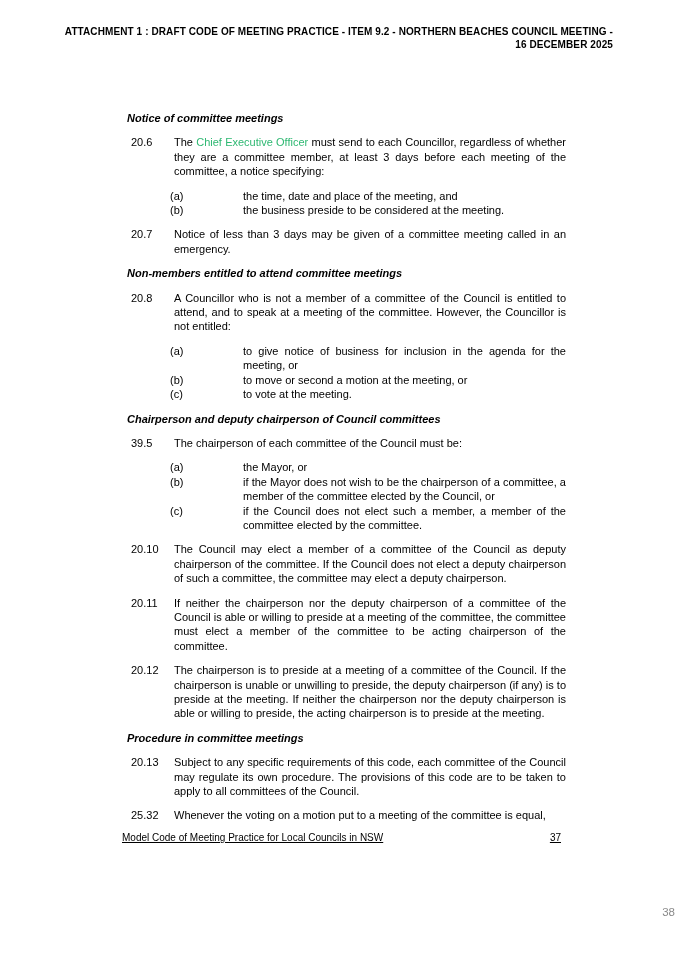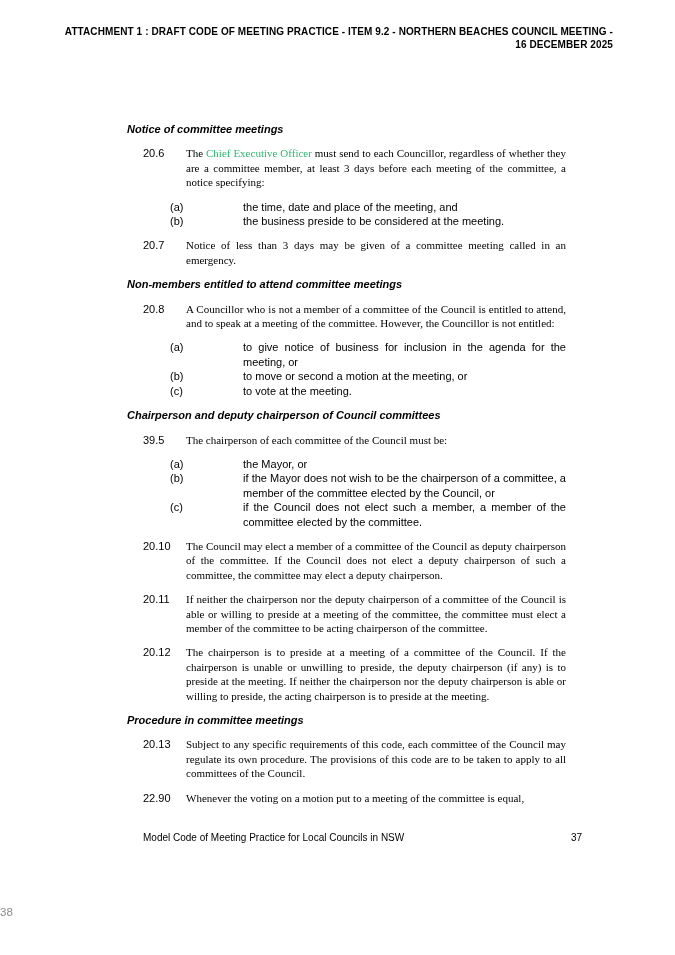--- a/index.html
+++ b/index.html
@@ -17,77 +17,77 @@
     right: 62px;
     white-space: nowrap;
     font-size: 10px;
     font-weight: 700;
     letter-spacing: 0.1px;
   }
   .hdr-line1 { top: 26px; }
   .hdr-line2 { top: 39px; }
   .content {
     position: absolute;
-    top: 122px;
+    top: 111px;
     left: 127px;
     width: 439px;
     font-size: 11px;
     line-height: 14.4px;
   }
   .h {
     font-weight: 700;
     font-style: italic;
     margin: 0 0 10px 0;
   }
   .cl {
     display: flex;
-    margin: 0 0 10px 16px;
+    margin: 0 0 10px 4px;
     justify-content: center;
   }
   .cl .num {
     width: 43px;
     flex-shrink: 0;
   }
   .cl .txt {
     flex: 1;
     margin: 0;
     text-align: justify;
-    font-family: Liberation Serif, serif;
   }
   .subs {
     margin: 0 0 10px 43px;
   }
   .sub {
     display: flex;
   }
   .sub .sl {
     width: 27px;
     flex-shrink: 0;
   }
   .sub .st {
     flex: 1;
     text-align: justify;
     margin-left: 46px;
   }
   .green { color: #2eb872; }
   .footer {
     position: absolute;
     top: 832px;
-    left: 143px;
+    left: 122px;
     width: 439px;
     display: flex;
     justify-content: space-between;
     font-size: 10px;
+    text-decoration: underline;
   }
   .outer-pagenum {
     position: absolute;
     top: 906px;
     left: 0;
     width: 100%;
-    text-align: left;
+    text-align: right;
     font-size: 11.5px;
     color: #8a8a8a;
   }
 </style>
 </head>
 <body>
 
 <div class="page">
 
   <div class="hdr-line hdr-line1">ATTACHMENT 1 : DRAFT CODE OF MEETING PRACTICE - ITEM 9.2 - NORTHERN BEACHES COUNCIL MEETING -</div>
@@ -178,21 +178,21 @@
     </div>
 
     <div class="h">Procedure in committee meetings</div>
 
     <div class="cl">
       <span class="num">20.13</span>
       <p class="txt">Subject to any specific requirements of this code, each committee of the Council may regulate its own procedure. The provisions of this code are to be taken to apply to all committees of the Council.</p>
     </div>
 
     <div class="cl">
-      <span class="num">22.90</span>
+      <span class="num">25.32</span>
       <p class="txt">Whenever the voting on a motion put to a meeting of the committee is equal,</p>
     </div>
 
   </div>
 
   <div class="footer">
     <span>Model Code of Meeting Practice for Local Councils in NSW</span>
     <span>37</span>
   </div>
 

